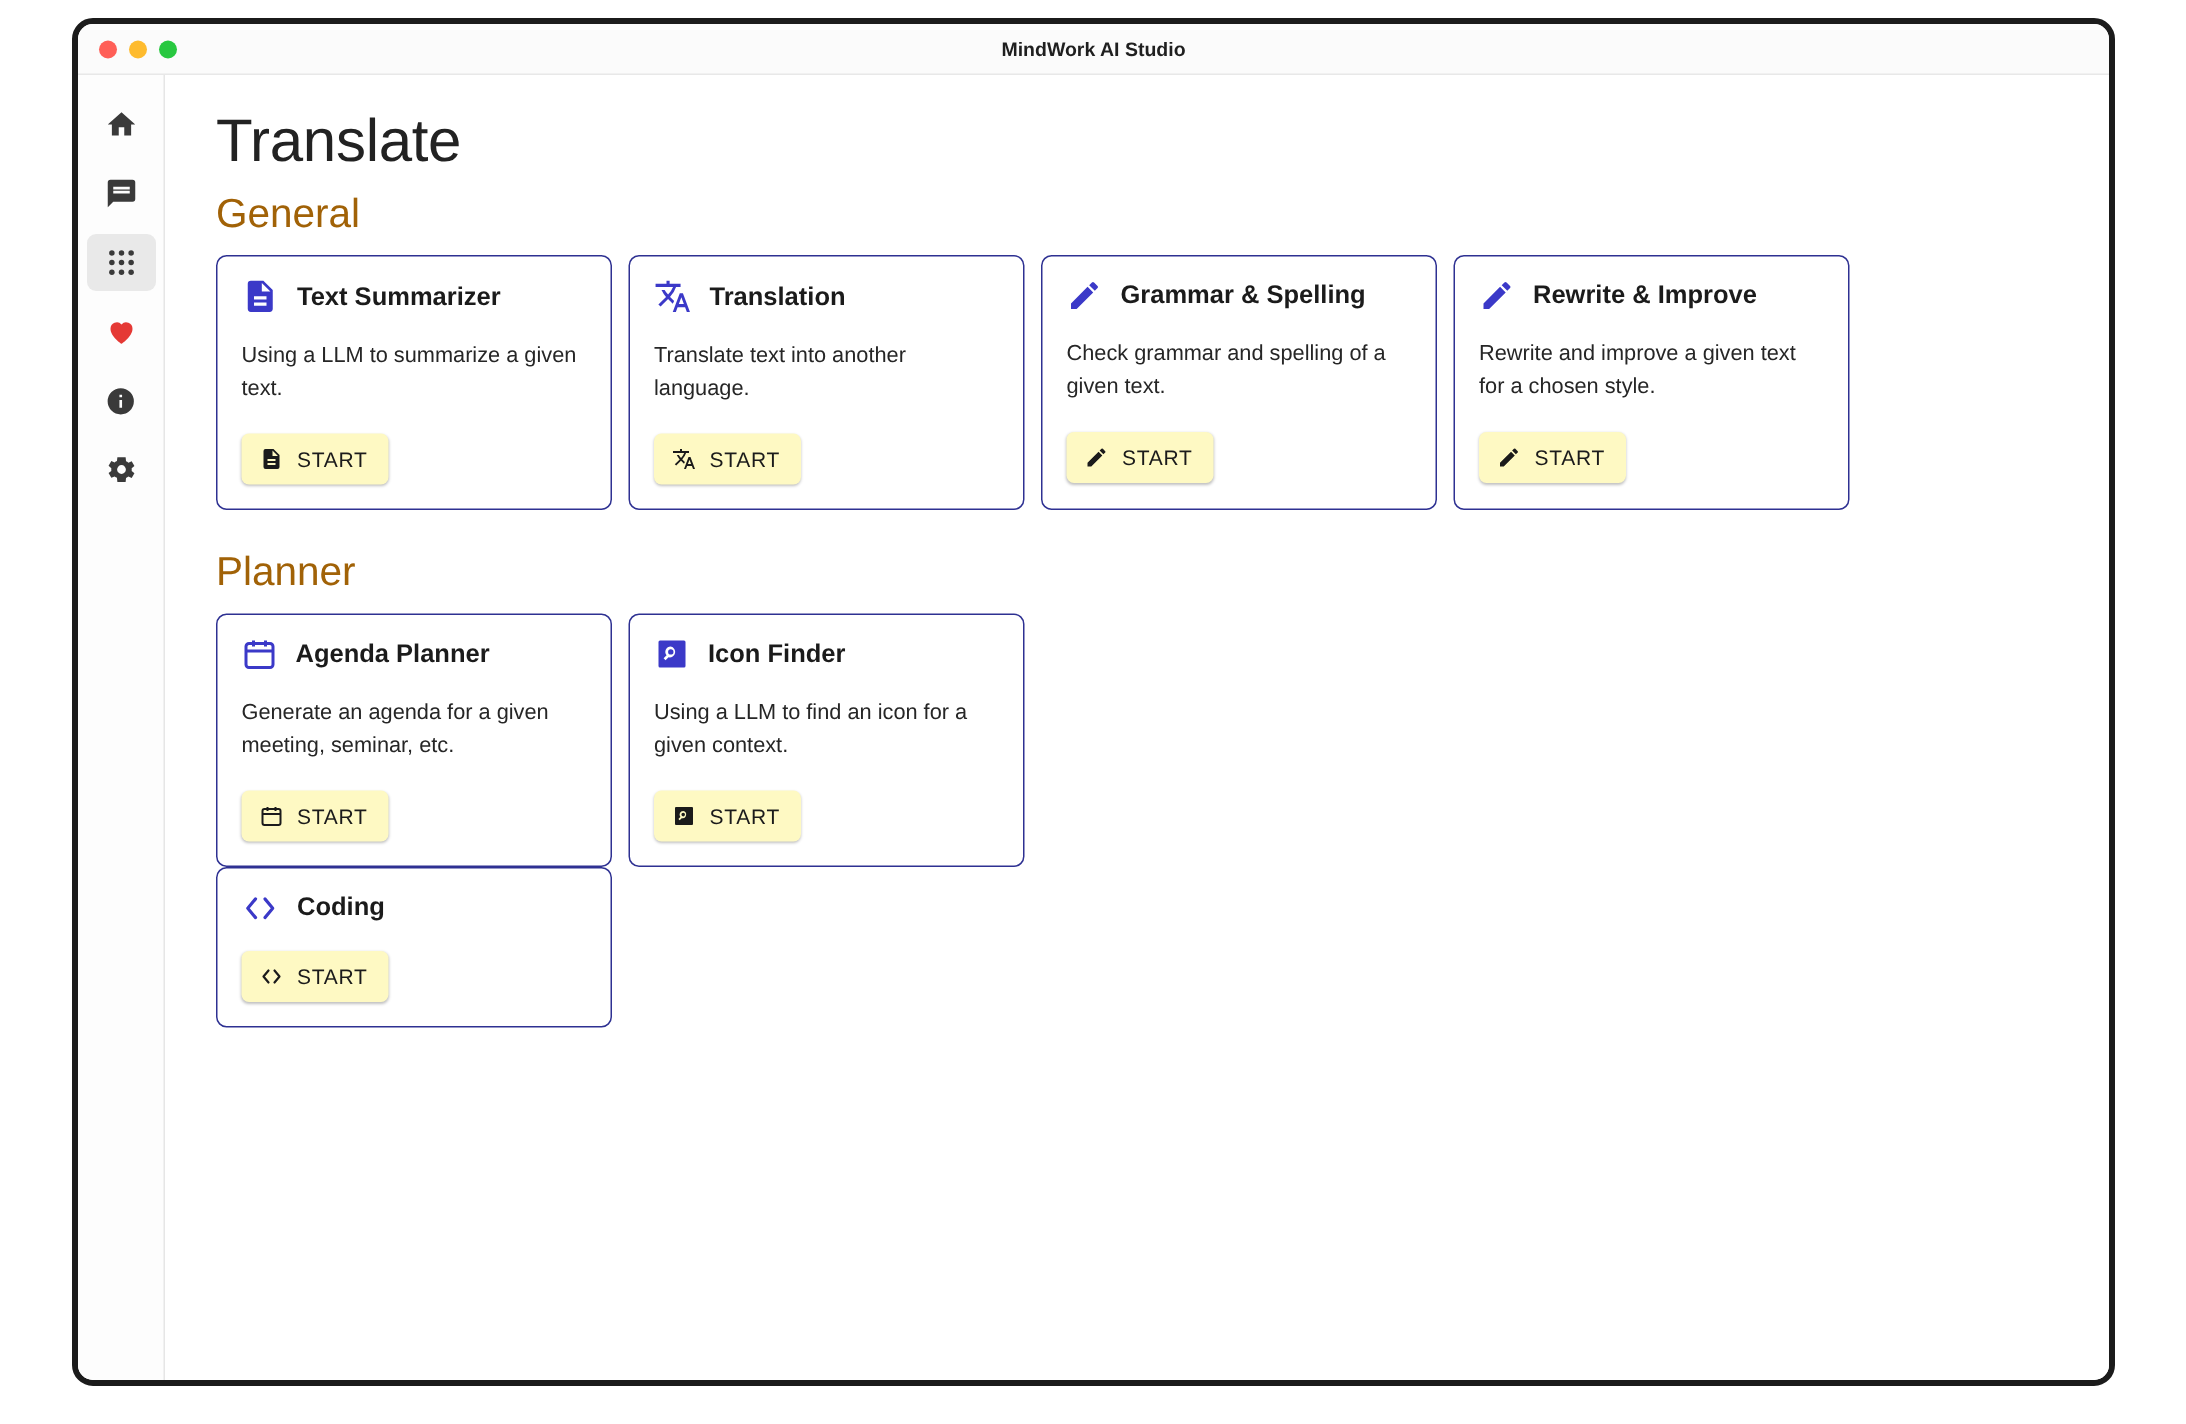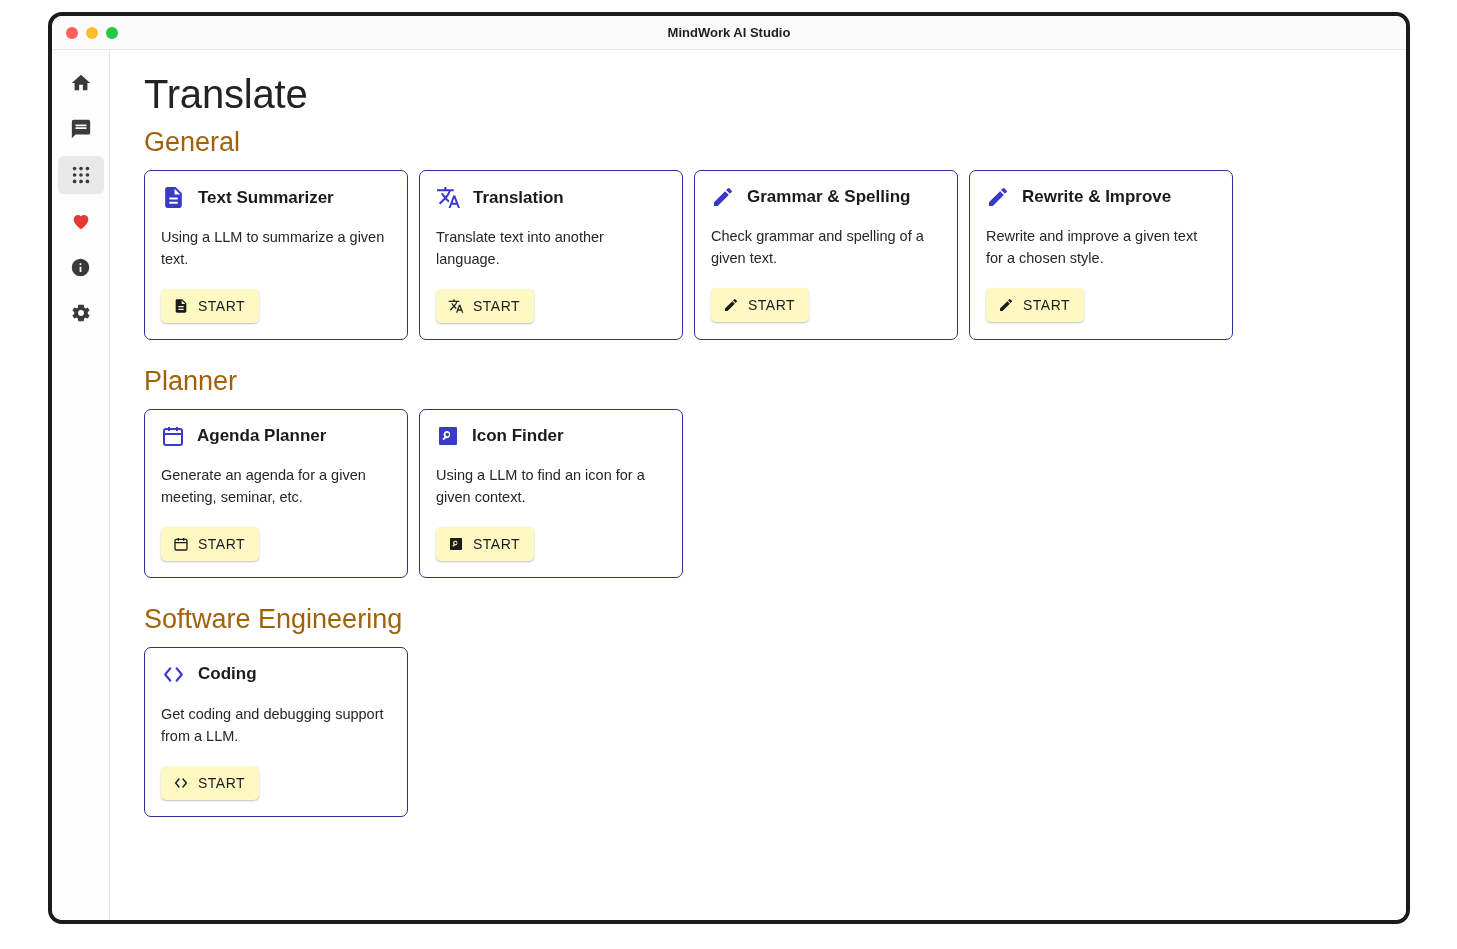--- a/index.html
+++ b/index.html
@@ -342,34 +342,32 @@
               <svg width="16" height="16" viewBox="0 0 24 24" fill="currentColor">
                   <path d="M4 3h16a1 1 0 0 1 1 1v16a1 1 0 0 1-1 1H4a1 1 0 0 1-1-1V4a1 1 0 0 1 1-1zm7.2 4a3.6 3.6 0 0 0-2.8 5.9l-2 2 1.3 1.3 2-2A3.6 3.6 0 1 0 11.2 7zm0 1.8a1.8 1.8 0 1 1 0 3.6 1.8 1.8 0 0 1 0-3.6z"></path>
                 </svg>
             </span>
             <span>START</span>
           </button>
         </div>
 
       </div>
 
-      <h2 class="section-title spaced">Software Engineering</h2>
       <div class="cards">
 
         <div class="card">
           <div class="card-head">
             <span class="ic">
               <svg width="25" height="25" viewBox="0 0 24 24" fill="none" stroke="currentColor" stroke-width="2" stroke-linecap="round" stroke-linejoin="round">
                   <polyline points="9 6 4 12 9 18"></polyline>
                   <polyline points="15 6 20 12 15 18"></polyline>
                 </svg>
             </span>
             <span class="card-title">Coding</span>
           </div>
-          <div class="card-desc">Get coding and debugging support from a LLM.</div>
           <button class="start-btn">
             <span class="ic">
               <svg width="16" height="16" viewBox="0 0 24 24" fill="none" stroke="currentColor" stroke-width="2.2" stroke-linecap="round" stroke-linejoin="round">
                   <polyline points="9 6 4 12 9 18"></polyline>
                   <polyline points="15 6 20 12 15 18"></polyline>
                 </svg>
             </span>
             <span>START</span>
           </button>
         </div>

